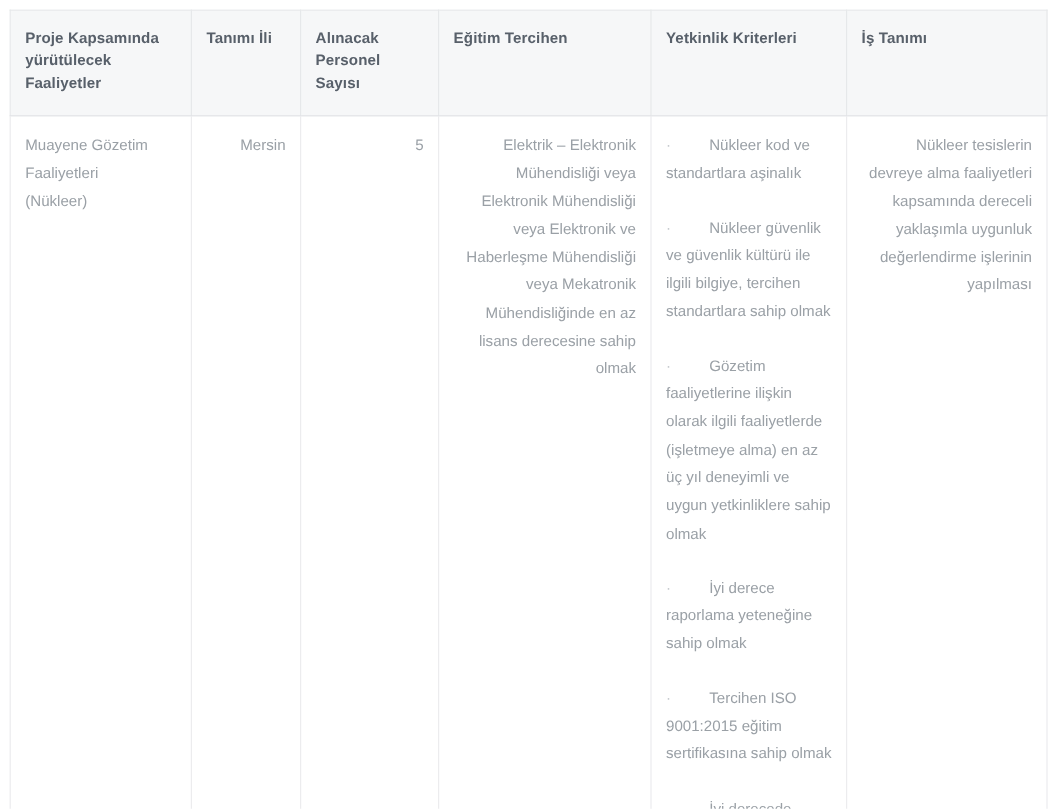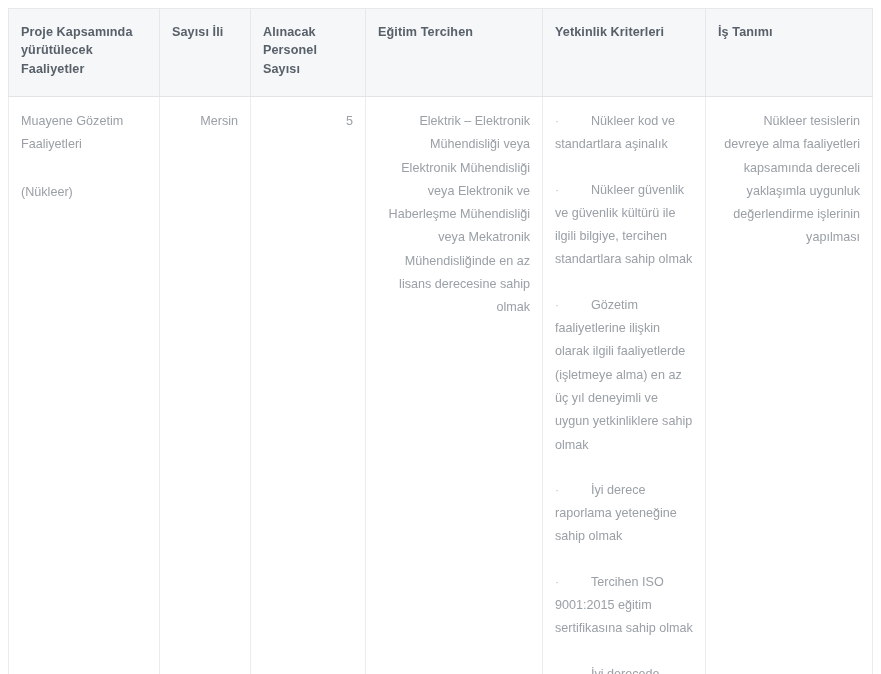--- a/index.html
+++ b/index.html
@@ -64,21 +64,20 @@
     font-size: 12.6px;
     line-height: 1.85;
     color: #9aa0a6;
     box-sizing: border-box;
   }
 
   .cell-para {
     margin: 0 0 0 0;
   }
   .cell-para + .cell-para {
-    margin-top: 24px;
   }
 
   ul.criteria {
     list-style: none;
     margin: 0;
     padding: 0;
   }
   ul.criteria li {
     position: relative;
     margin: 0 0 22px 0;
@@ -115,21 +114,21 @@
         <col class="c1">
         <col class="c2">
         <col class="c3">
         <col class="c4">
         <col class="c5">
     </colgroup>
 
     <thead>
       <tr>
         <th>Proje Kapsamında yürütülecek Faaliyetler</th>
-        <th>Sayısı İli</th>
+        <th>Tanımı İli</th>
         <th>Alınacak Personel Sayısı</th>
         <th>Eğitim Tercihen</th>
         <th>Yetkinlik Kriterleri</th>
         <th>İş Tanımı</th>
       </tr>
     </thead>
 
     <tbody>
       <tr>
 

